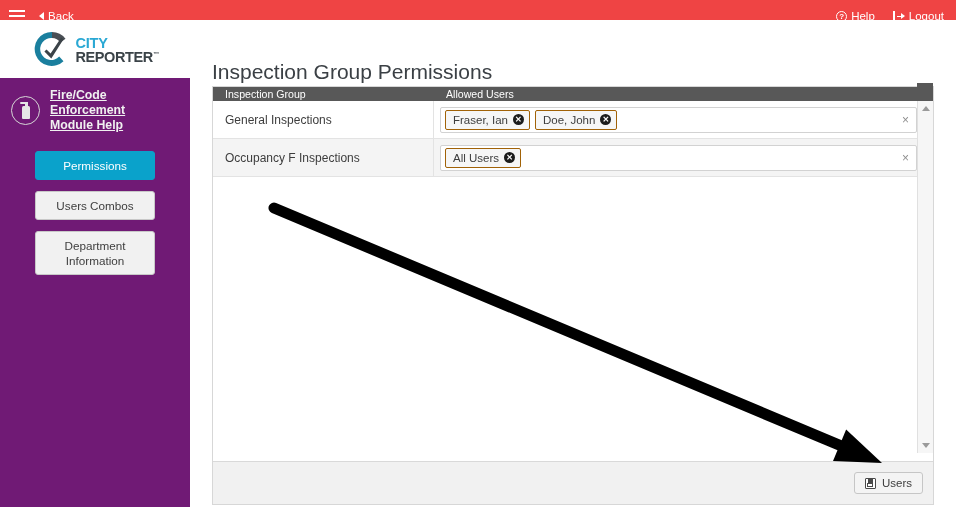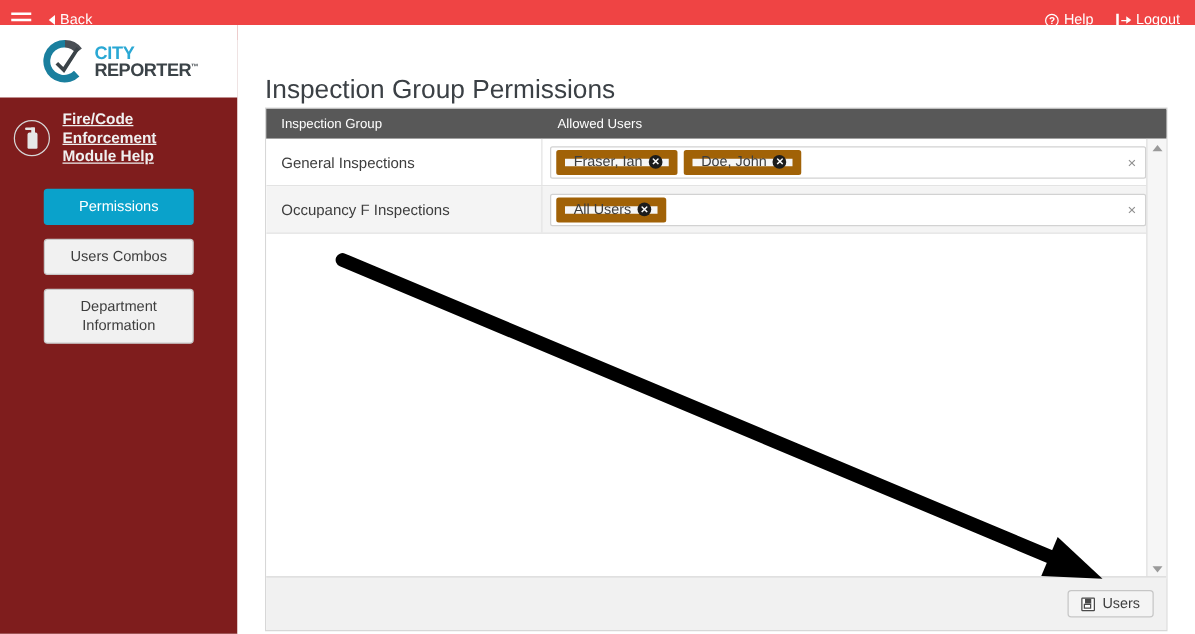--- a/index.html
+++ b/index.html
@@ -55,21 +55,21 @@
   .ico-logout .head {
     position:absolute; left:8px; top:2.2px; width:0; height:0;
     border-top:3.5px solid transparent; border-bottom:3.5px solid transparent;
     border-left:4.5px solid #fff;
   }
 
   
   .sidebar {
     position: absolute; top: 20px; left: 0;
     width: 190px; height: 487px;
-    background: #7f1d1d;
+    background: #701a75;
   }
   .logo-panel {
     width: 190px; height: 58px; background: #ffffff;
     display: flex; align-items: center; justify-content: center;
   }
   .logo-wrap { display: flex; align-items: center; gap: 4px; }
   .logo-mark { width: 40px; height: 40px; position: relative; }
   .logo-text { line-height: 1; padding-top: 2px; }
   .logo-city {
     font-size: 14.5px; font-weight: bold; color: #2aa8d4;
@@ -128,21 +128,21 @@
     font-size: 21px; color: #3b4045; font-weight: normal;
   }
 
   .panel {
     position: absolute; left: 22px; top: 66px;
     width: 722px; height: 419px;
     border: 1px solid #d7d7d7; background: #fff;
   }
 
   .grid-header {
-    display: flex; height: 24px; background: #585858; color: #ffffff;
+    display: flex; height: 14px; background: #585858; color: #ffffff;
     font-size: 10.6px; align-items: center;
   }
   .gh-cell { padding-left: 12px; }
   .gh-group { width: 221px; }
   .gh-users { flex: 1; }
   .gh-scrollpad { width: 16px; background: #585858; height: 22px; }
 
   .grid-body {
     position: relative; height: 352px; overflow: hidden; background: #ffffff;
   }
@@ -158,21 +158,21 @@
     display: flex; align-items: center;
   }
   .cell-users { flex: 1; padding: 5px 6px; }
   .multiselect {
     border: 1px solid #d2d2d2; background: #fff; border-radius: 2px;
     min-height: 26px; display: flex; align-items: center;
     padding: 2px 4px; position: relative;
   }
   .chip {
     display: inline-flex; align-items: center; gap: 5px;
-    background: #f6f6f6; border: 7px solid #a16207; border-radius: 2px;
+    background: #f6f6f6; border: 1px solid #a16207; border-radius: 2px;
     font-size: 11.5px; color: #3d3d3d; padding: 2px 5px 2px 7px;
     margin-right: 5px; height: 20px;
   }
   .chip-x {
     width: 11px; height: 11px; border-radius: 50%; background: #1c1c1c;
     color: #fff; font-size: 8px; line-height: 11px; text-align: center;
     display: inline-block; cursor: pointer; font-weight: bold;
   }
   .ms-clear {
     position: absolute; right: 7px; top: 50%; transform: translateY(-50%);

